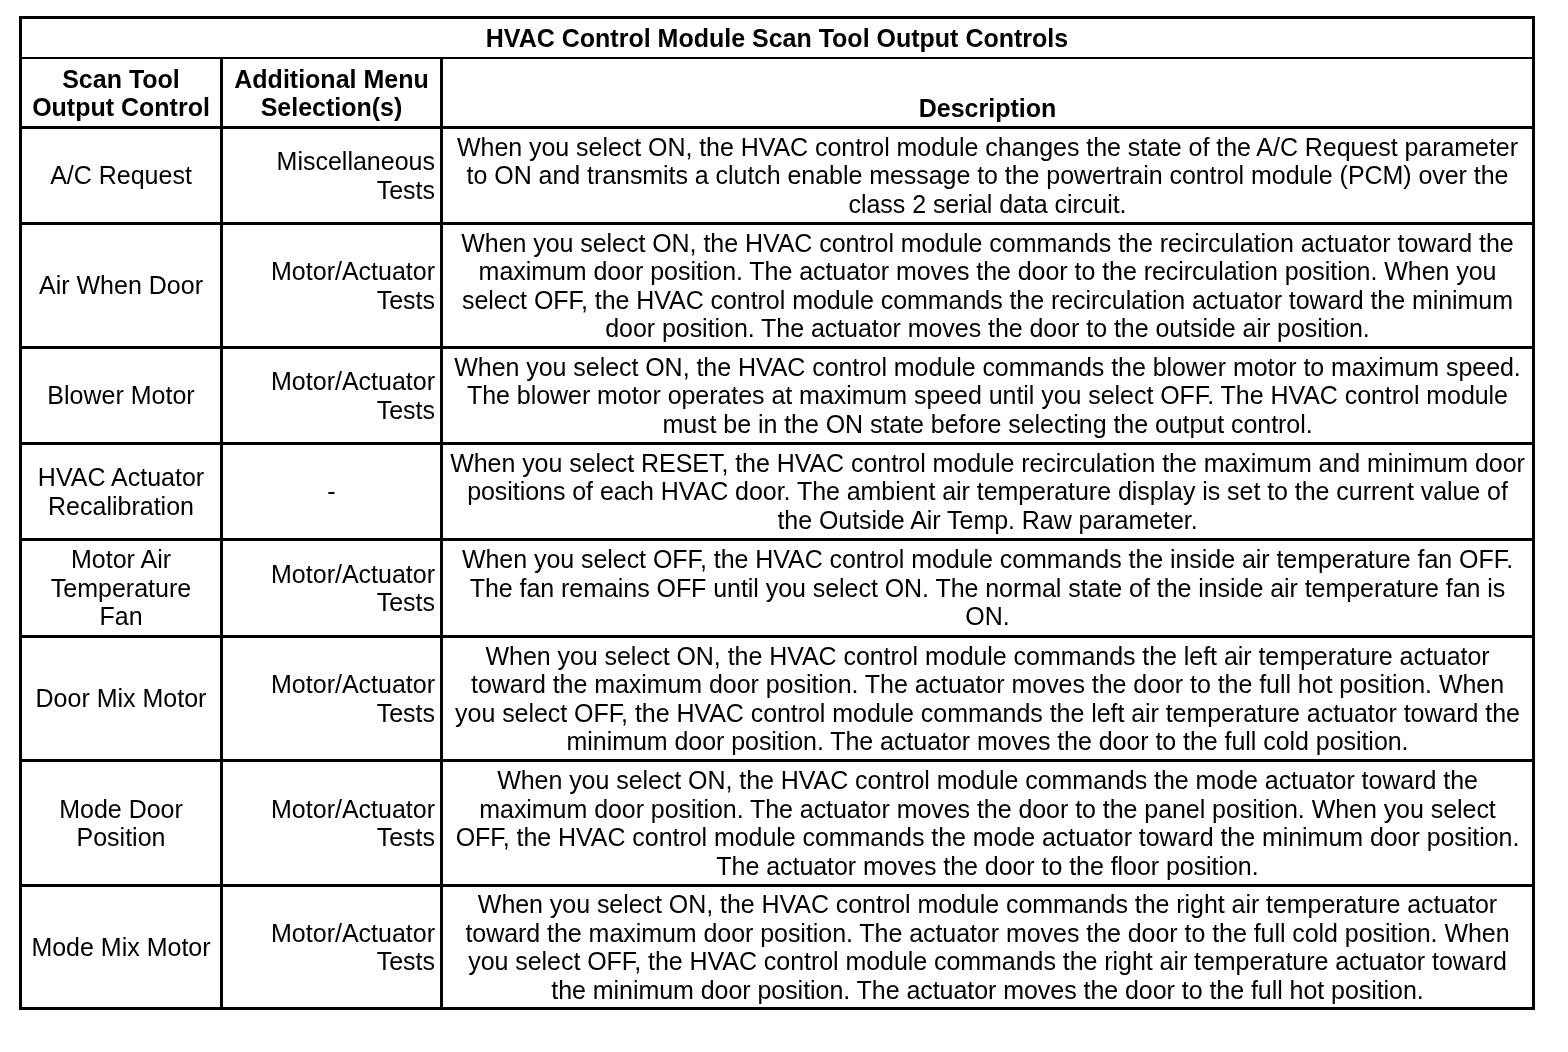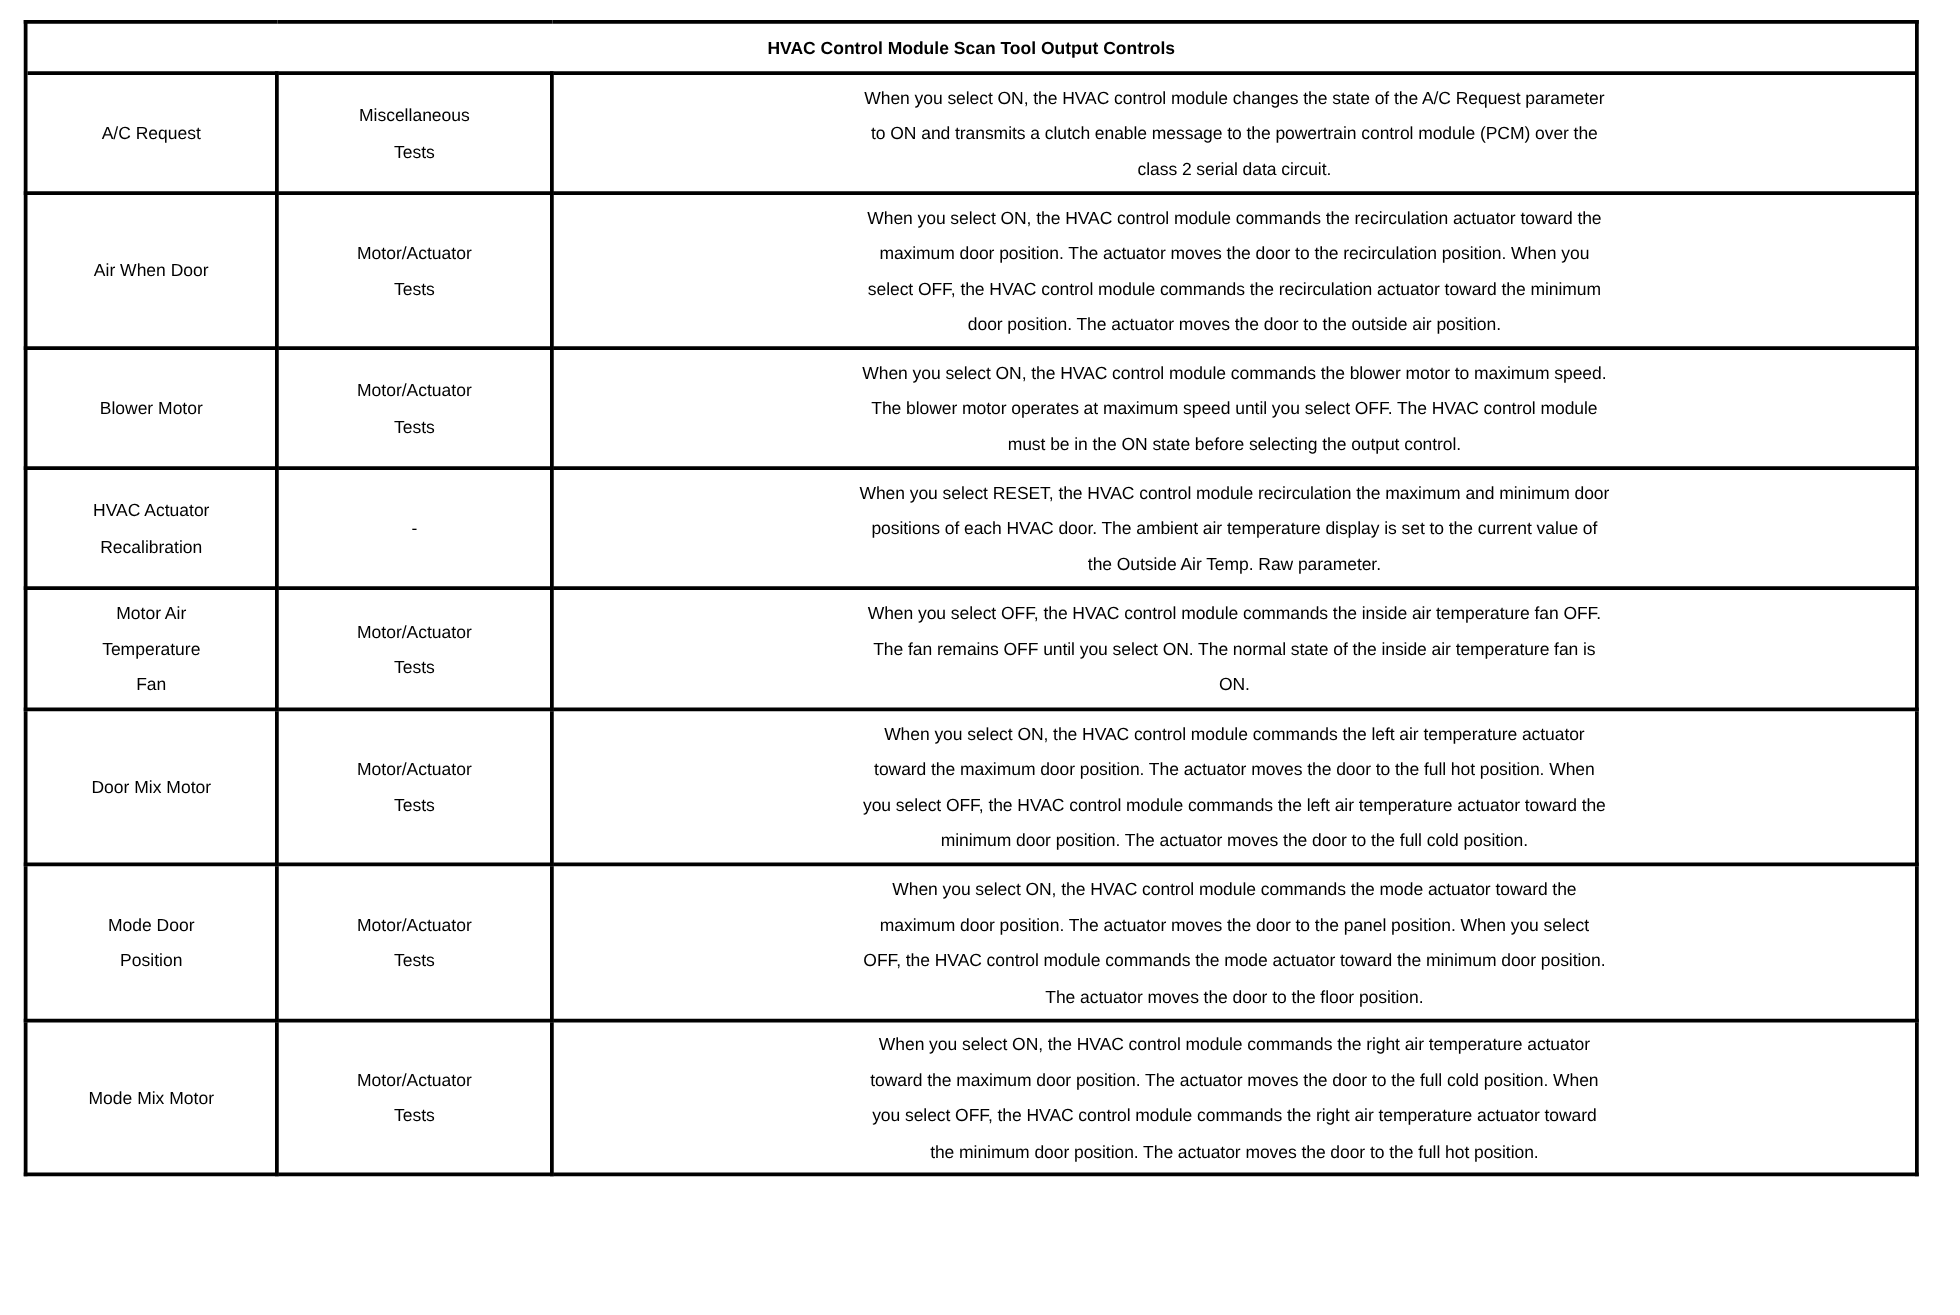--- a/index.html
+++ b/index.html
@@ -19,21 +19,21 @@
       position: absolute;
       left: 19px;
       top: 16px;
       width: 1513px;
       border-collapse: collapse;
       table-layout: fixed;
     }
     .tbl td, .tbl th {
       border: 3px solid #000;
       padding: 0 5px;
-      font-size: 14px;
+      font-size: 25px;
       line-height: 28.5px;
       vertical-align: middle;
       overflow: hidden;
     }
     .tbl col.c1 { width: 201px; }
     .tbl col.c2 { width: 220px; }
     .tbl col.c3 { width: 1092px; }
     .title-row th {
       height: 38px;
       font-weight: bold;
@@ -45,21 +45,21 @@
       font-weight: bold;
       text-align: center;
       border-top-width: 2px;
       line-height: 28px;
     }
     .head-row th.desc-h {
       vertical-align: bottom;
       padding-bottom: 4px;
     }
     .data-row td { white-space: pre-line; text-align: center; }
-    .data-row td.sel { text-align: center; }
+    .data-row td.sel { text-align: right; }
     .data-row td.sel.dash { text-align: center; }
     .data-row td.desc { letter-spacing: -0.05px; }
     .r1 td { height: 93px; }
     .r2 td { height: 121px; }
     .r3 td { height: 93px; }
     .r4 td { height: 93px; }
     .r5 td { height: 94px; }
     .r6 td { height: 121px; }
     .r7 td { height: 122px; }
     .r8 td { height: 120px; }
@@ -69,20 +69,27 @@
 
 <table class="tbl">
   <colgroup>
     <col class="c1">
       <col class="c2">
       <col class="c3">
   </colgroup>
   <thead>
     <tr class="title-row">
       <th colspan="3">HVAC Control Module Scan Tool Output Controls</th>
+    </tr>
+    <tr class="head-row">
+      <th style="white-space:pre-line;">Scan Tool
+Output Control</th>
+      <th style="white-space:pre-line;">Additional Menu
+Selection(s)</th>
+      <th class="desc-h">Description</th>
     </tr>
   </thead>
   <tbody>
     <tr class="data-row r1">
       <td>A/C Request</td>
       <td class="sel">Miscellaneous
 Tests</td>
       <td class="desc">When you select ON, the HVAC control module changes the state of the A/C Request parameter
 to ON and transmits a clutch enable message to the powertrain control module (PCM) over the
 class 2 serial data circuit.</td>

